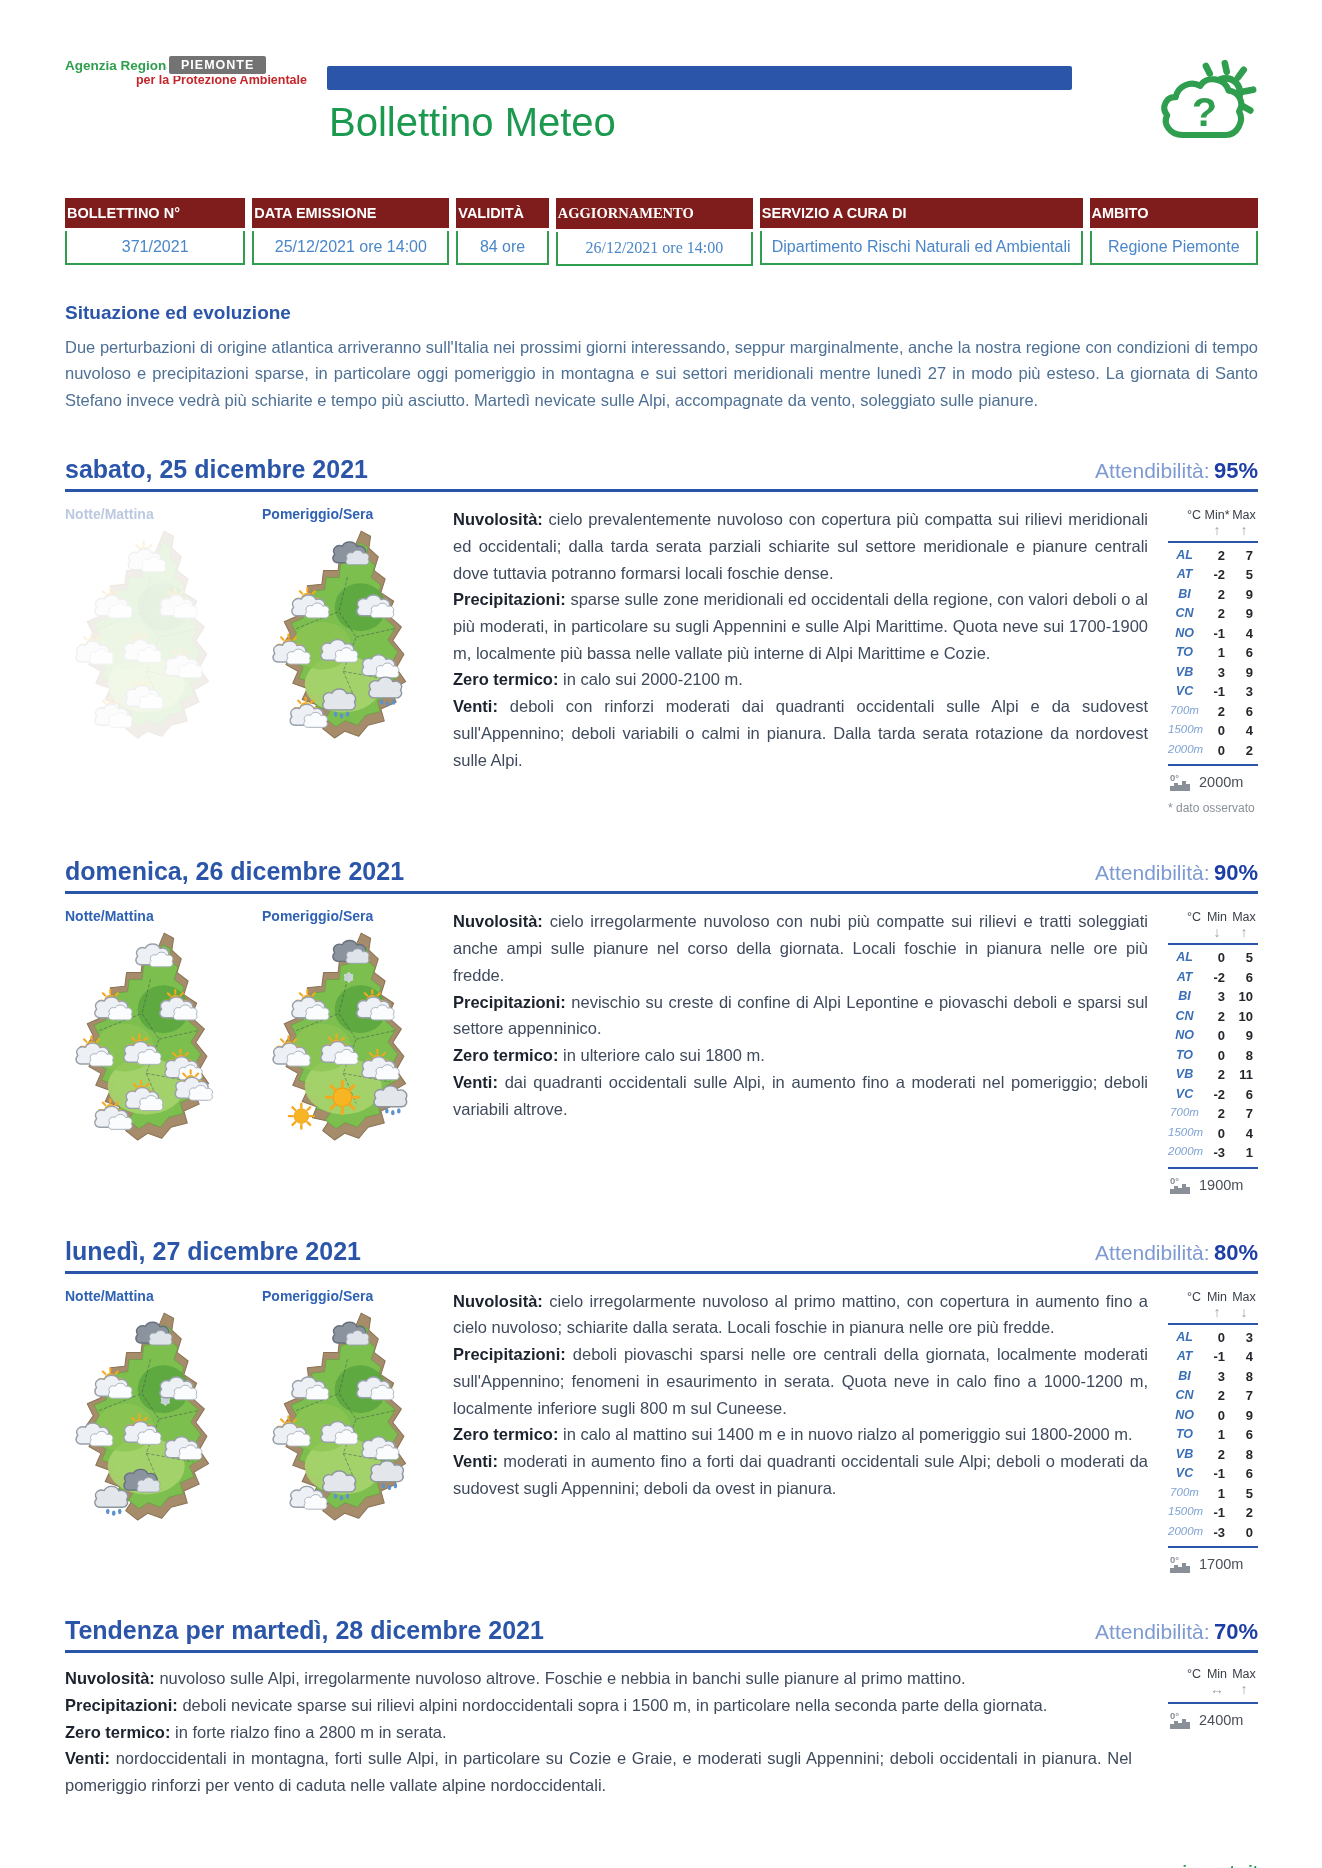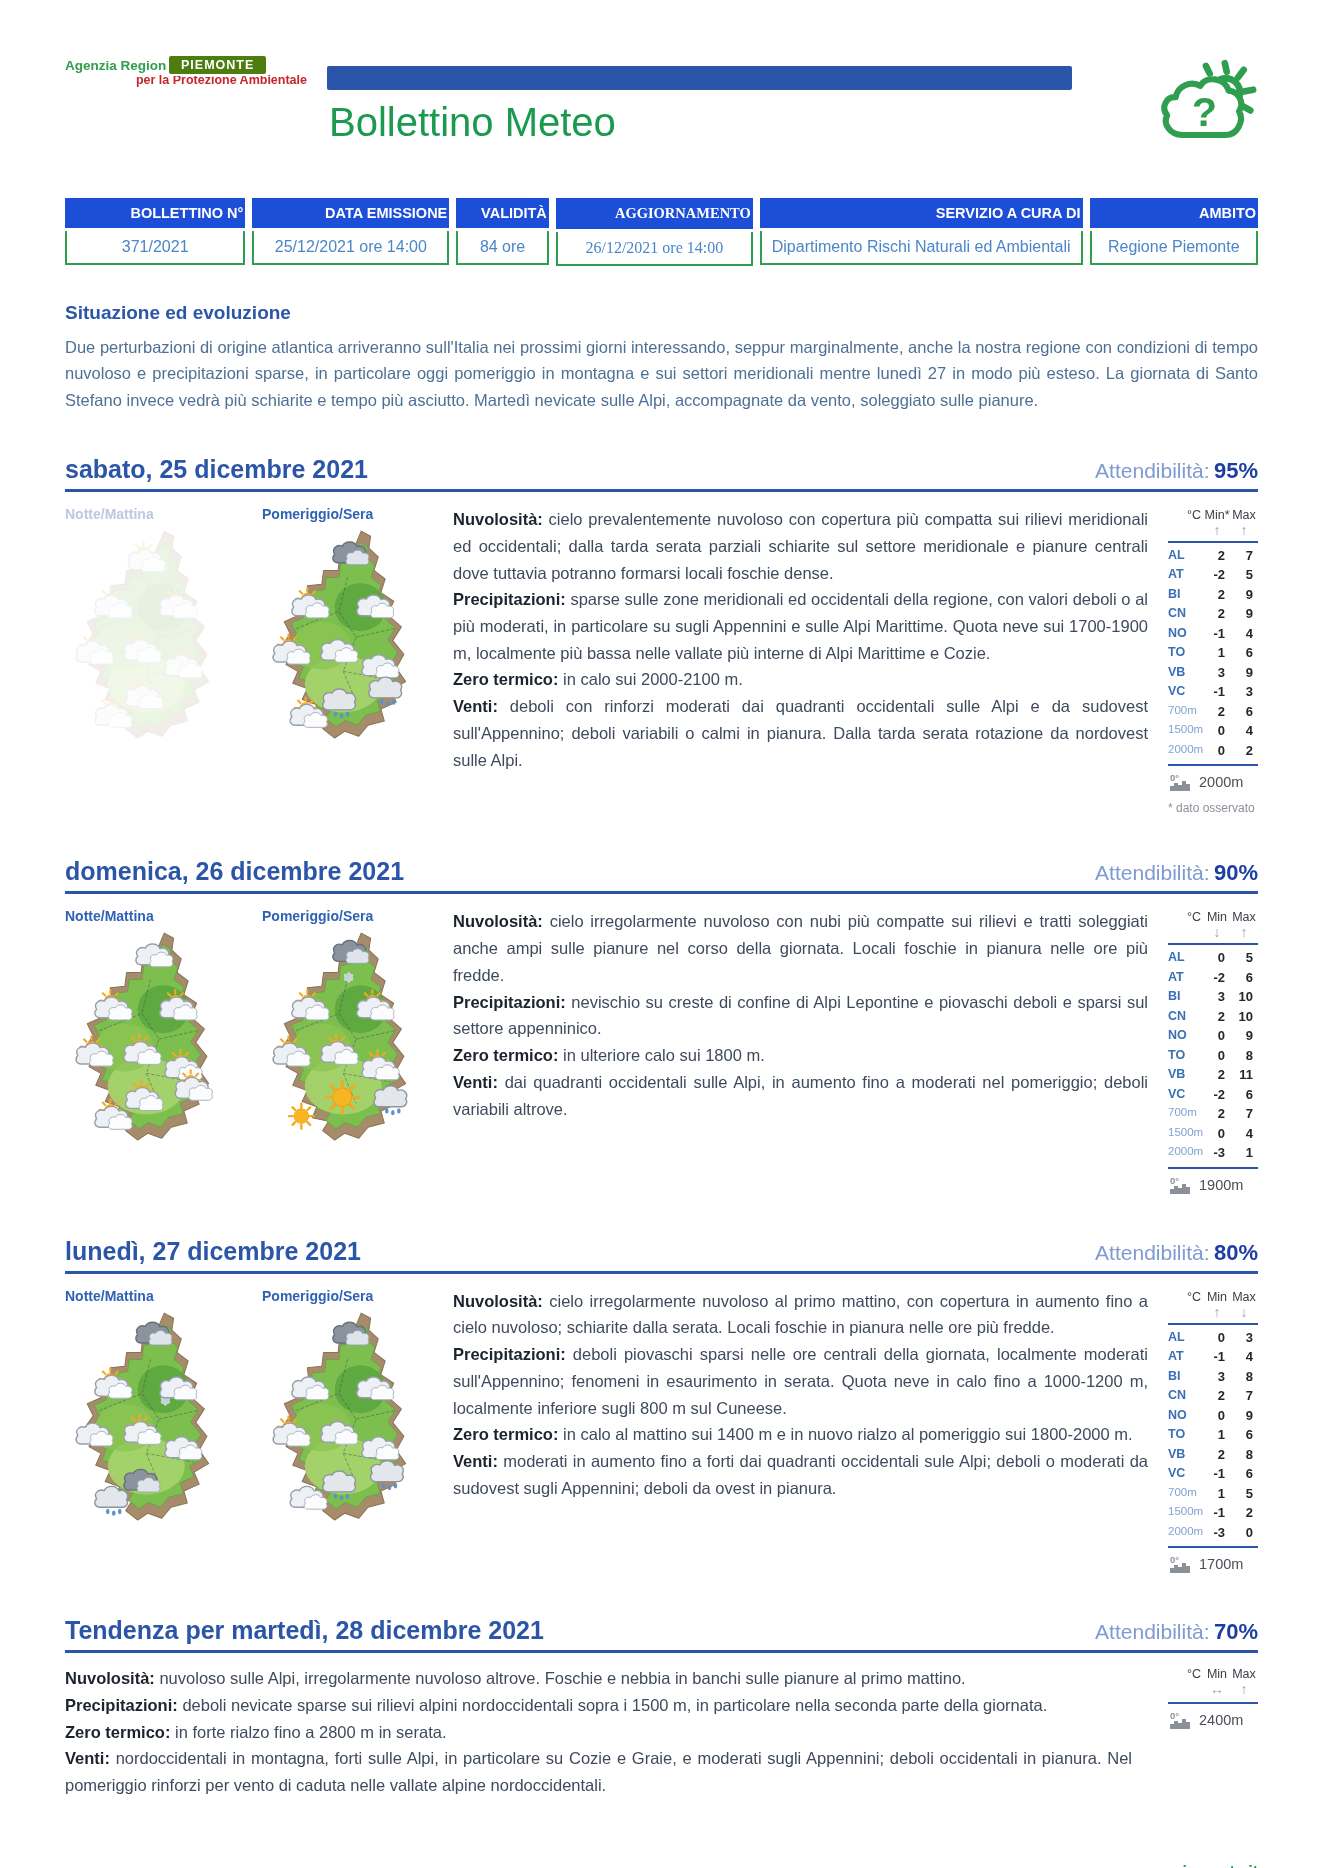--- a/index.html
+++ b/index.html
@@ -5,36 +5,36 @@
   html,body{margin:0;padding:0;background:#ffffff;}
   body{width:1322px;height:1868px;overflow:hidden;font-family:"Liberation Sans",sans-serif;}
   .page{padding:56px 64px 0 65px;box-sizing:border-box;}
 
   
   .header{display:flex;height:116px;position:relative;}
   .logo{width:242px;position:relative;flex:none;}
   .brand-row{display:flex;align-items:flex-end;height:72px;margin-top:14px;}
   .brand-a{font-size:66px;font-weight:bold;color:#2264ae;letter-spacing:-4px;line-height:0.85;}
   .brand-tri{margin:0 -4px -2px -2px;}
-  .badge{position:absolute;top:-2px;left:102px;background:#4d7c0f;color:#fff;font-size:12.5px;
+  .badge{position:absolute;top:-2px;left:102px;background:#737373;color:#fff;font-size:12.5px;
          font-weight:bold;letter-spacing:1px;padding:2px 12px;border-radius:4px;border:2px solid #fff;z-index:3;}
   .tagline1{color:#2f9e4e;font-weight:bold;font-size:13.5px;text-align:left;margin-top:2px;}
   .tagline2{color:#c3272b;font-weight:bold;font-size:12.5px;text-align:right;}
   .htitle-zone{flex:1;position:relative;margin-left:14px;}
   .hbar{position:absolute;top:10px;left:6px;right:186px;height:24px;background:#2b55a8;border-radius:2px;}
   .htitle{position:absolute;top:44px;left:8px;font-size:40px;color:#1b9a4f;letter-spacing:0;}
   .hicon{position:absolute;right:0;top:-6px;}
 
   
   .infobar{display:flex;gap:7px;margin-top:26px;}
   .ib-col{display:flex;flex-direction:column;}
   .ib-col:nth-child(1){flex:1.52;} .ib-col:nth-child(2){flex:1.66;}
   .ib-col:nth-child(3){flex:0.78;} .ib-col:nth-child(4){flex:1.66;font-family:Liberation Serif, serif;}
   .ib-col:nth-child(5){flex:2.72;} .ib-col:nth-child(6){flex:1.42;}
-  .ib-h{background:#1d4ed8;color:#fff;font-weight:bold;font-size:14.5px;text-align:right;
+  .ib-h{background:#7f1d1d;color:#fff;font-weight:bold;font-size:14.5px;text-align:left;
         padding:7px 2px;white-space:nowrap;}
   .ib-v{margin-top:3px;border:2px solid #2f9e4e;border-top:none;color:#4a86c8;font-size:16px;
         text-align:center;padding:7px 2px;white-space:nowrap;}
 
   
   .sit{margin-top:36px;}
   .sit h3{margin:0;font-size:19px;font-weight:bold;color:#2b55a8;}
   .sit p{margin:10px 0 0 0;font-size:16.5px;color:#4e7095;line-height:1.6;text-align:justify;}
 
   
@@ -57,21 +57,21 @@
   .forecast b{color:#1c232e;}
 
   .ttable{font-size:13px;padding-top:2px;}
   .tt-grid{display:grid;grid-template-columns:36px 26px 28px;}
   .tt-head span{color:#3a4048;font-size:12.5px;}
   .tt-head span:first-child{text-align:right;padding-right:3px;}
   .tt-head span:nth-child(2),.tt-head span:nth-child(3){text-align:center;}
   .tt-arrows span{text-align:center;color:#9aa3ad;font-weight:bold;font-size:14px;line-height:1.2;}
   .tt-rows{border-top:2px solid #2b55a8;margin-top:2px;padding-top:3px;}
   .tt-row{line-height:1.5;}
-  .loc{text-align:left;padding-right:3px;font-weight:bold;color:#3a6fb5;font-size:12.5px;}
+  .loc{text-align:center;padding-right:3px;font-weight:bold;color:#3a6fb5;font-size:12.5px;font-style:italic;}
   .loc.alt{color:#7fa3d4;font-weight:normal;font-size:11.5px;}
   .v{text-align:right;font-weight:bold;color:#23262b;padding-right:5px;font-size:13px;}
   .tt-zero{border-top:2px solid #2b55a8;margin-top:4px;padding-top:6px;display:flex;gap:7px;
            align-items:center;color:#4a4f57;font-size:14.5px;}
   .tt-note{margin-top:9px;color:#8a9098;font-size:12px;}
 
   .footer{margin-top:64px;text-align:right;}
   .footer a{color:#1b9a4f;font-weight:bold;font-size:16px;text-decoration:none;}
 </style>
 </head>

